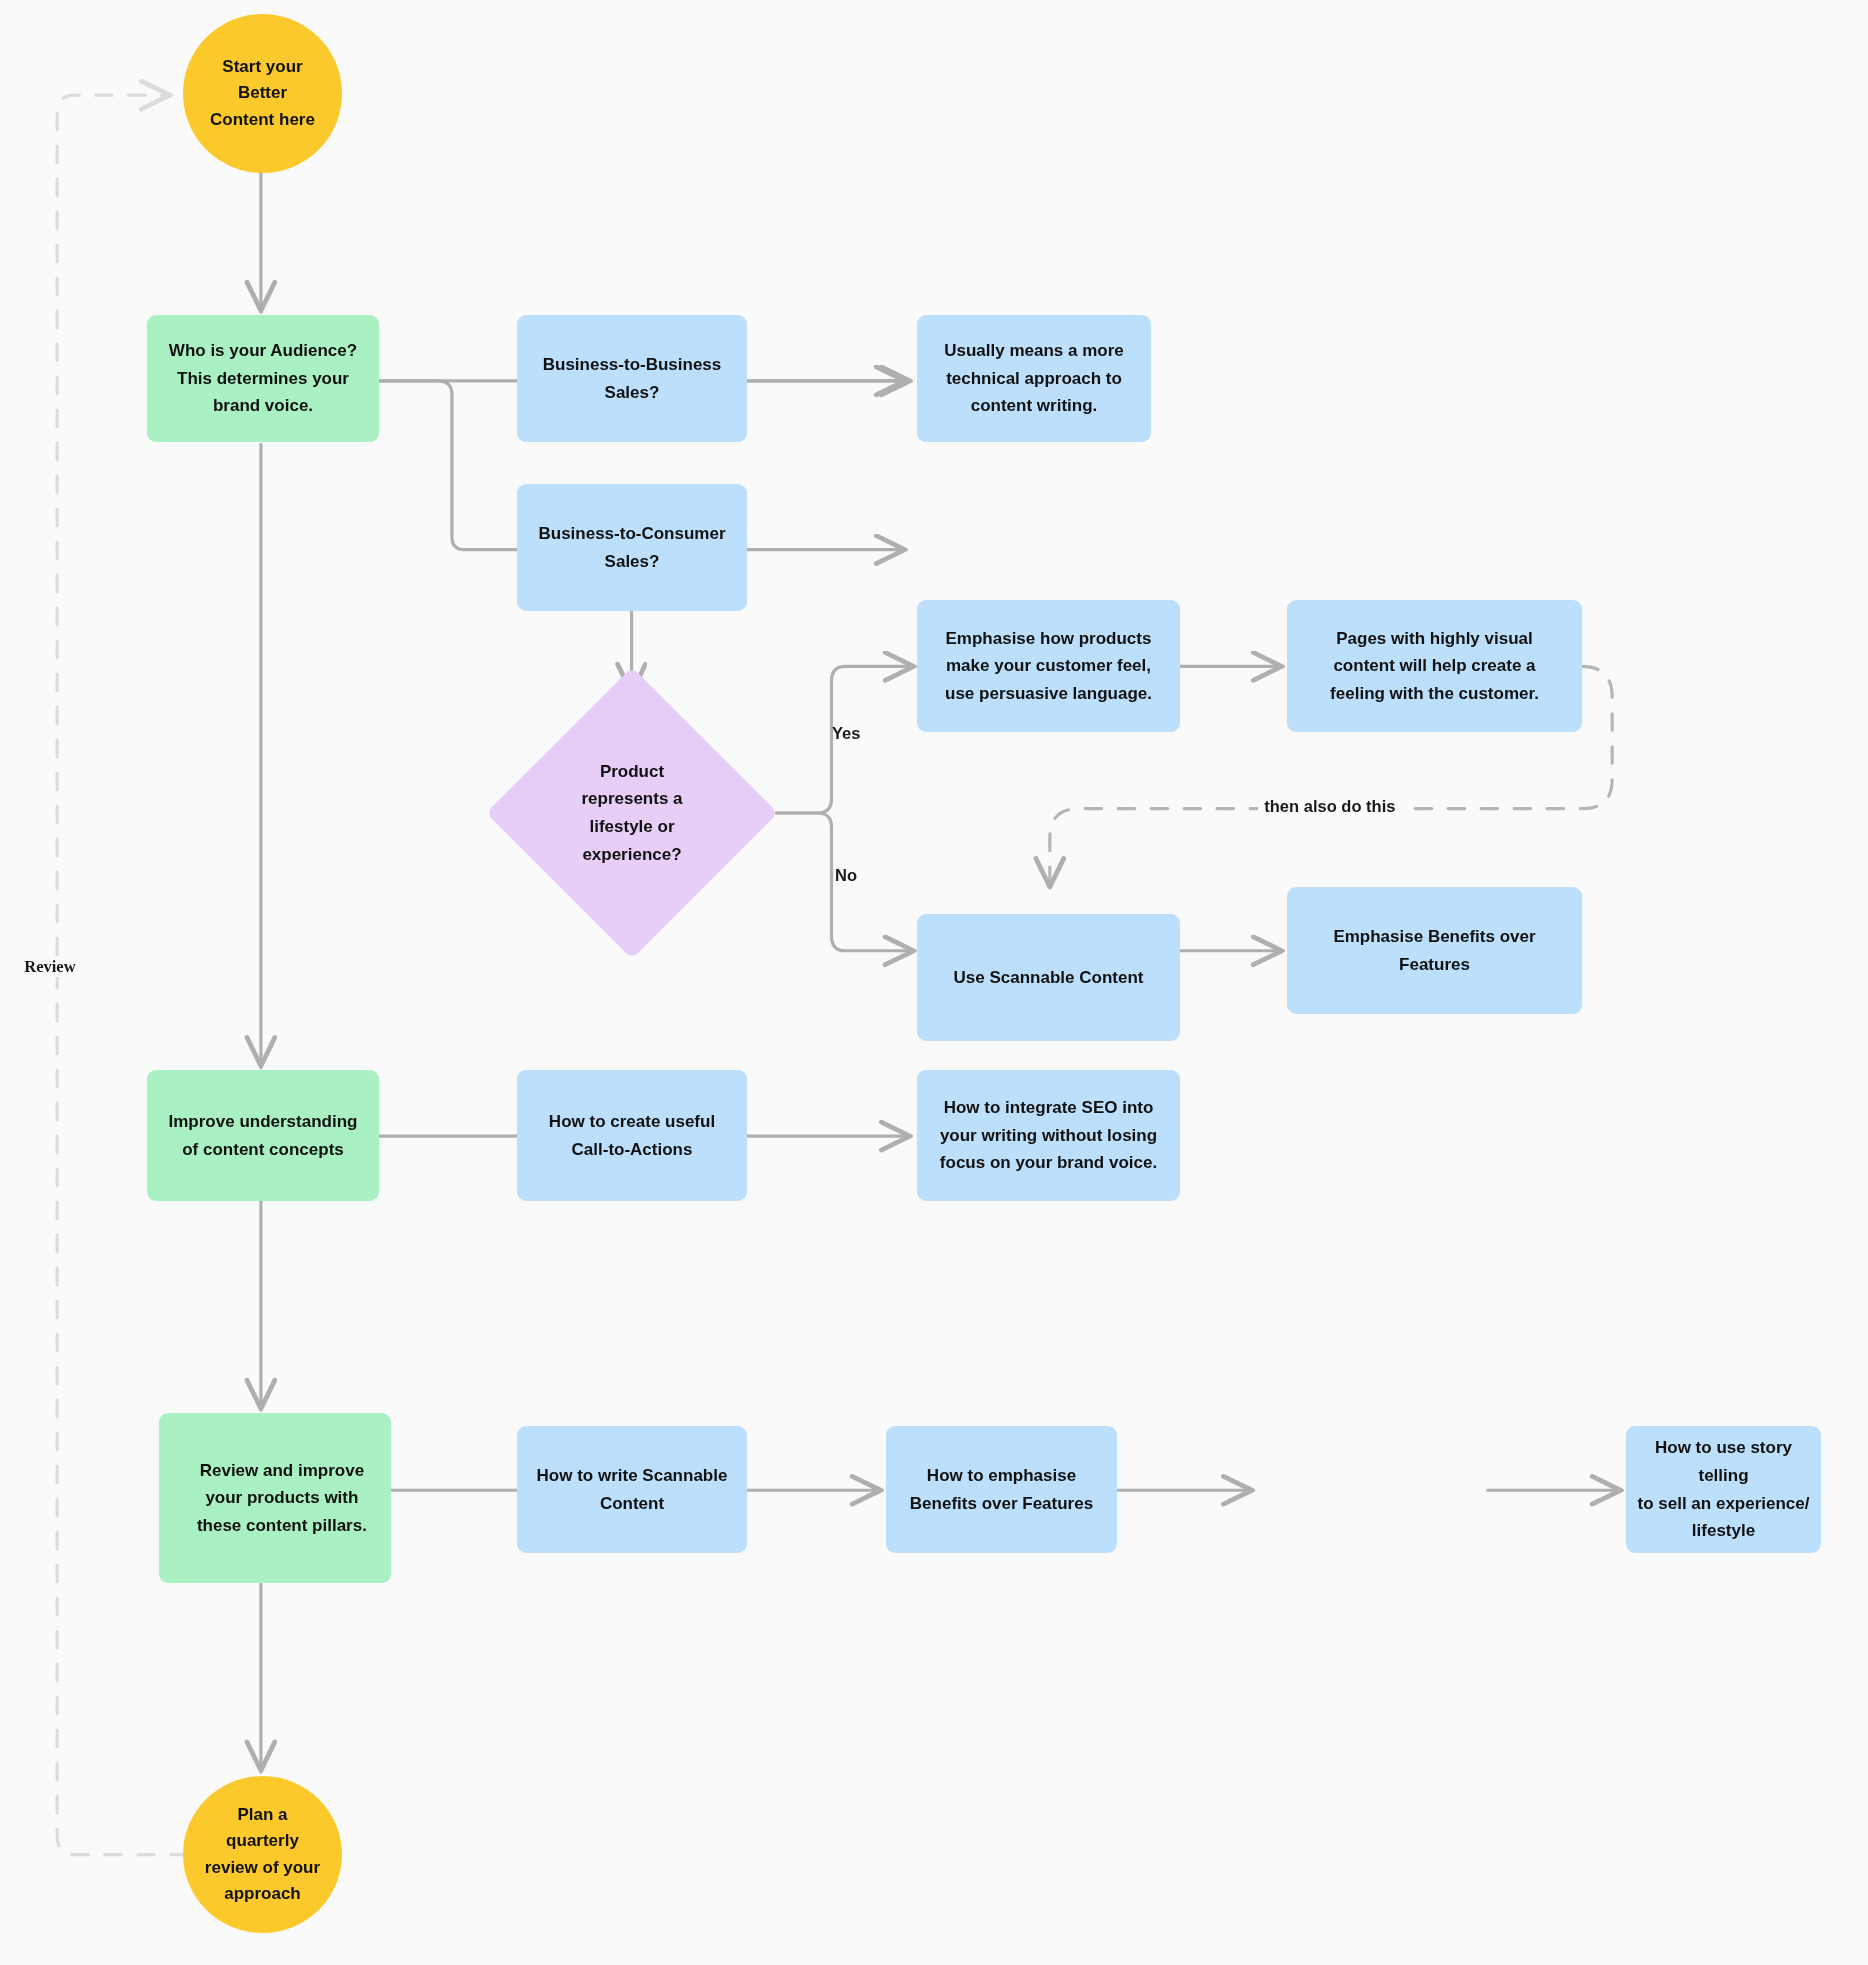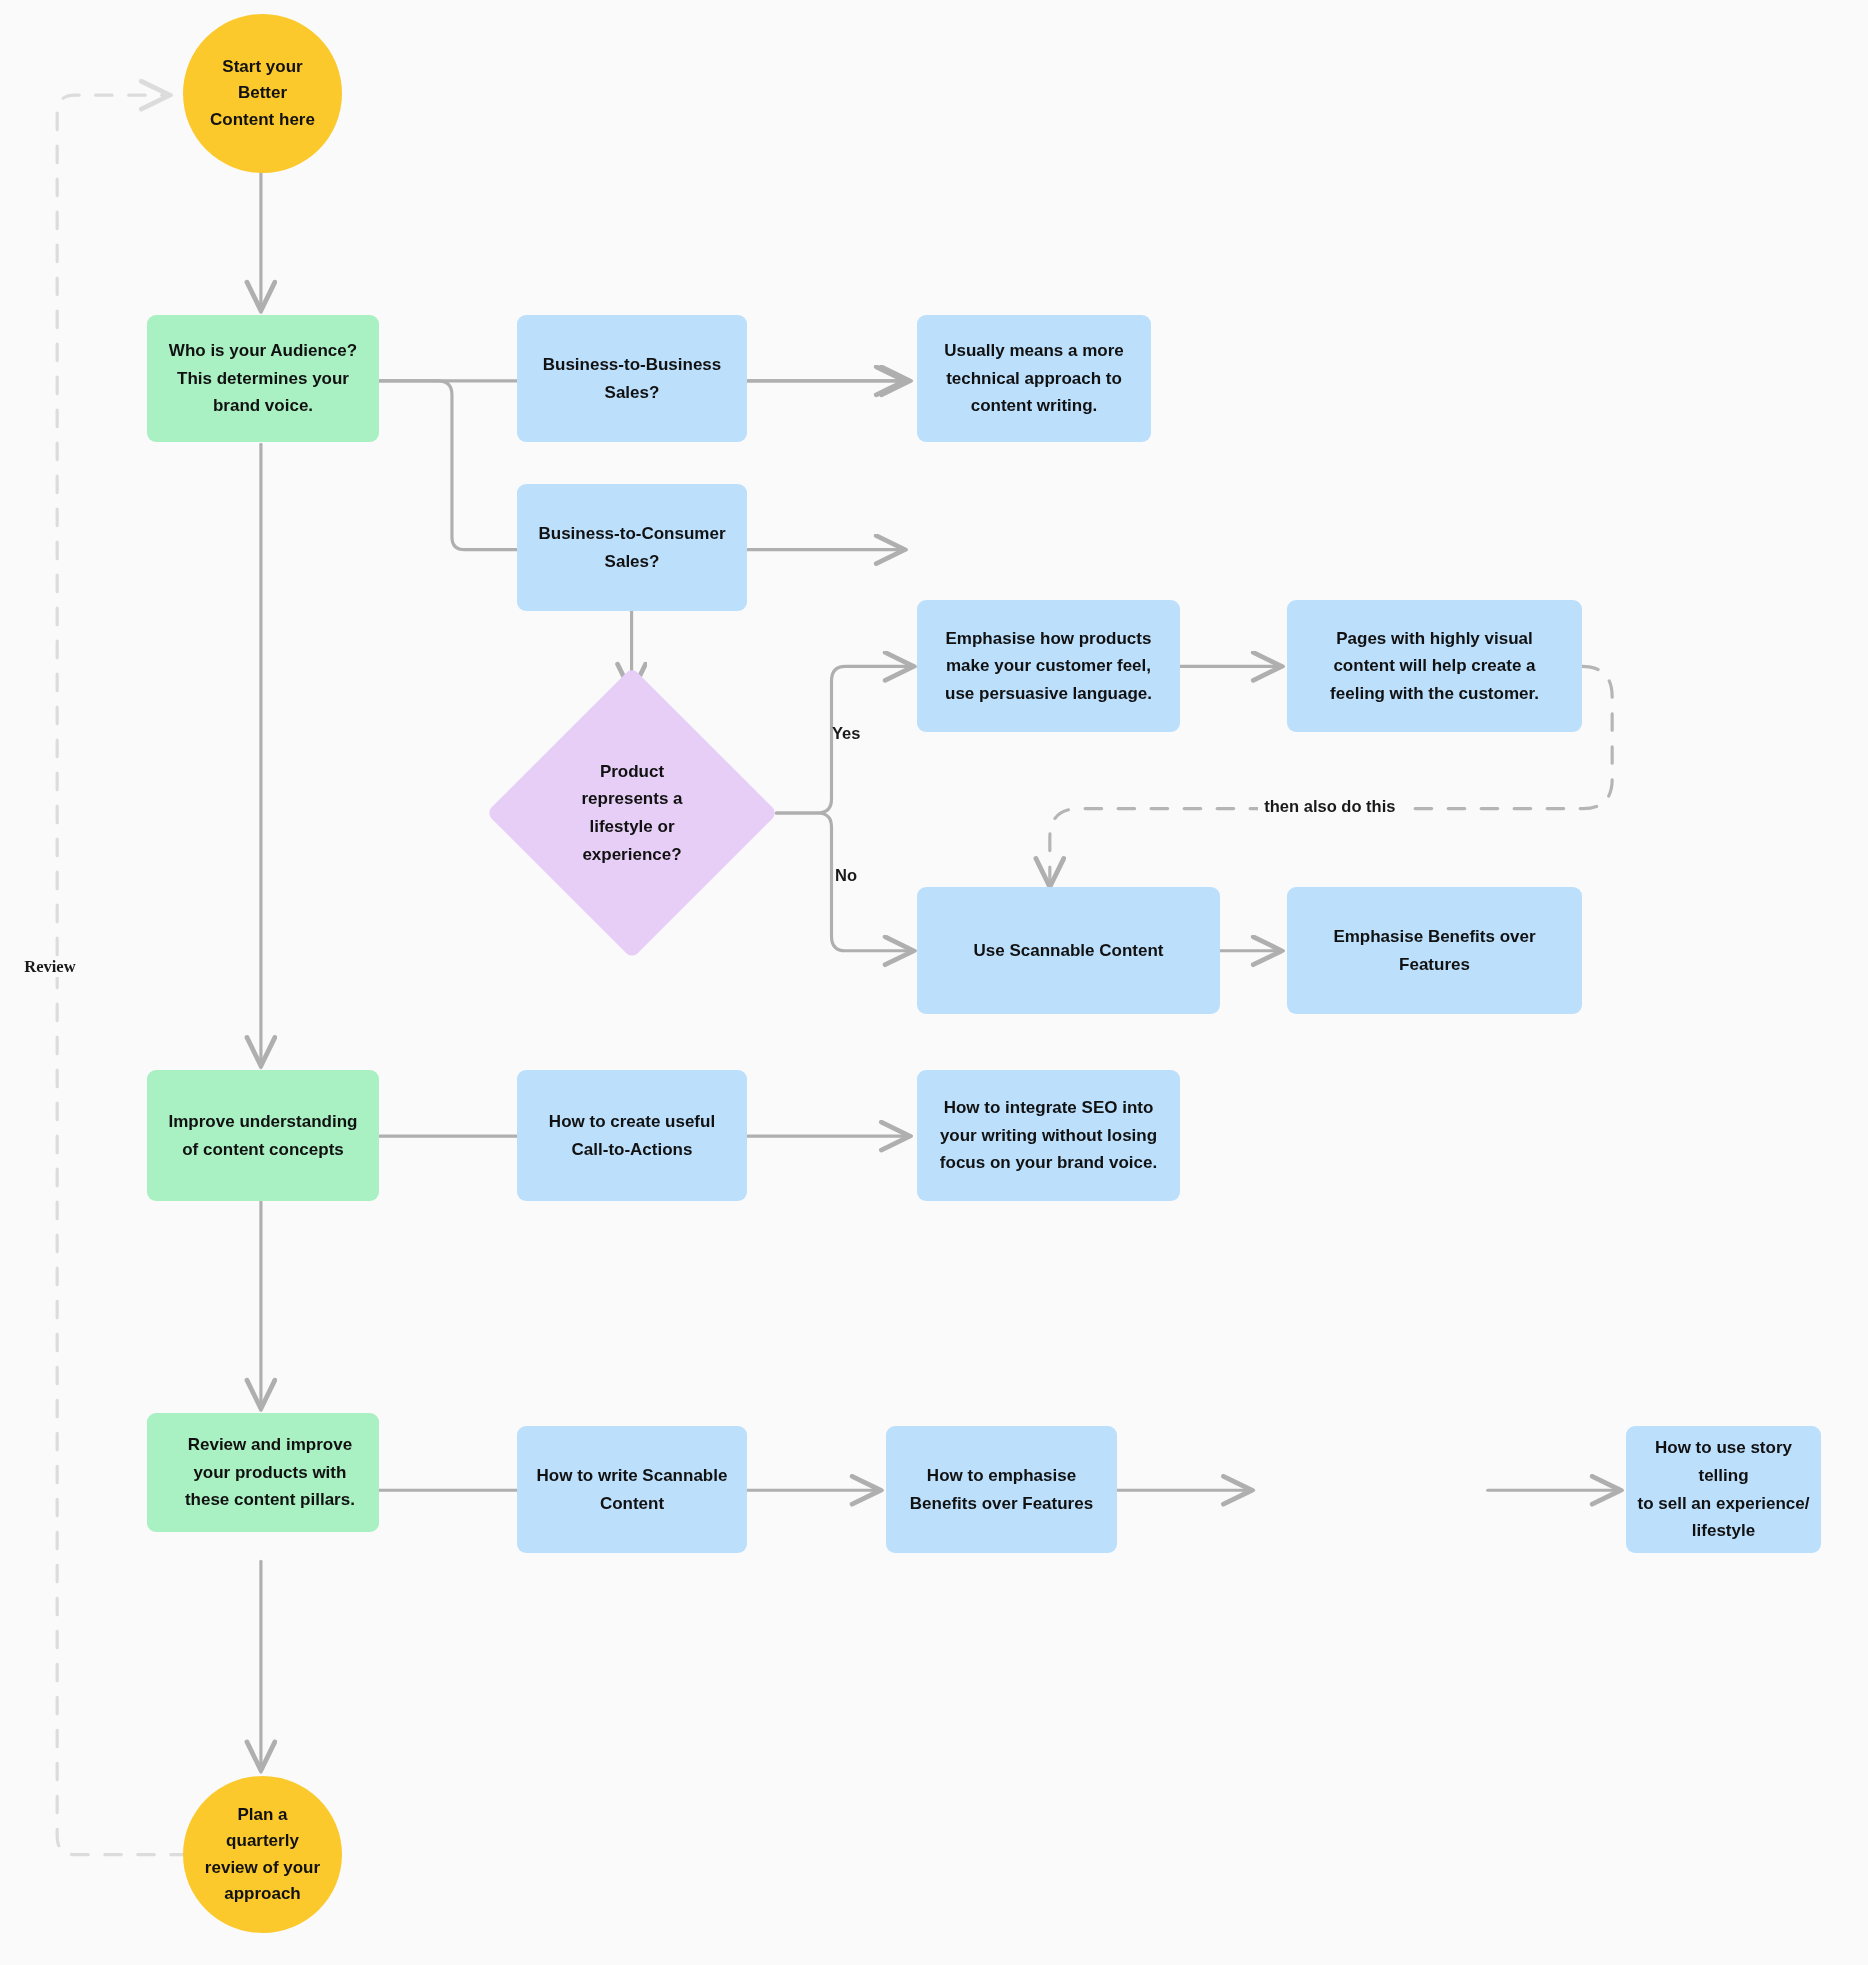--- a/index.html
+++ b/index.html
@@ -206,21 +206,21 @@
 make your customer feel,
 use persuasive language.</span>
   </div>
 
   <div class="node task" style="left:1287px; top:600px; width:295px; height:132px;">
     <span class="node-text">Pages with highly visual
 content will help create a
 feeling with the customer.</span>
   </div>
 
-  <div class="node task" style="left:917px; top:887px; width:303px; height:127px;">
+  <div class="node task" style="left:917px; top:914px; width:263px; height:127px;">
     <span class="node-text">Use Scannable Content</span>
   </div>
 
   <div class="node task" style="left:1287px; top:887px; width:295px; height:127px;">
     <span class="node-text">Emphasise Benefits over
 Features</span>
   </div>
 
   <div class="node process" style="left:147px; top:1070px; width:232px; height:131px;">
     <span class="node-text">Improve understanding
@@ -231,21 +231,21 @@
     <span class="node-text">How to create useful
 Call-to-Actions</span>
   </div>
 
   <div class="node task" style="left:917px; top:1070px; width:263px; height:131px;">
     <span class="node-text">How to integrate SEO into
 your writing without losing
 focus on your brand voice.</span>
   </div>
 
-  <div class="node process" style="left:147px; top:1413px; width:232px; height:119px;padding-left:24px;">
+  <div class="node process" style="left:159px; top:1413px; width:232px; height:170px;padding-left:24px;">
     <span class="node-text">Review and improve
 your products with
 these content pillars.</span>
   </div>
 
   <div class="node task" style="left:517px; top:1426px; width:230px; height:127px;">
     <span class="node-text">How to write Scannable
 Content</span>
   </div>
 

